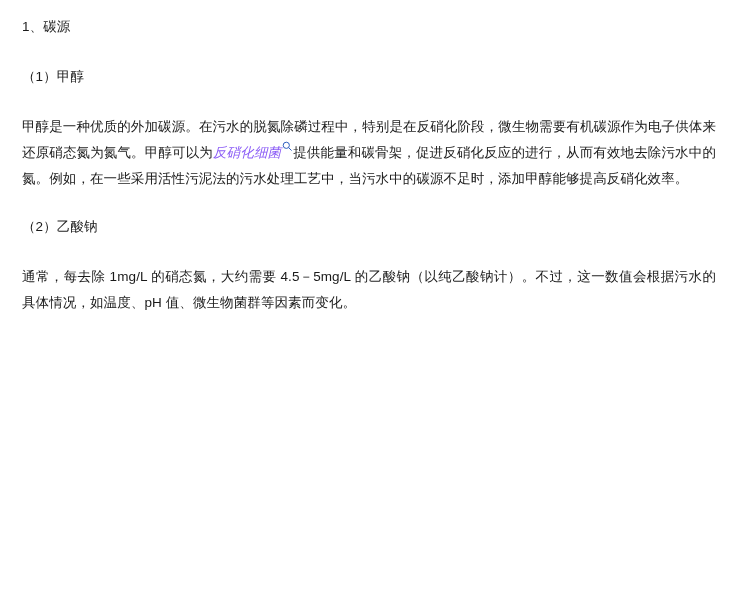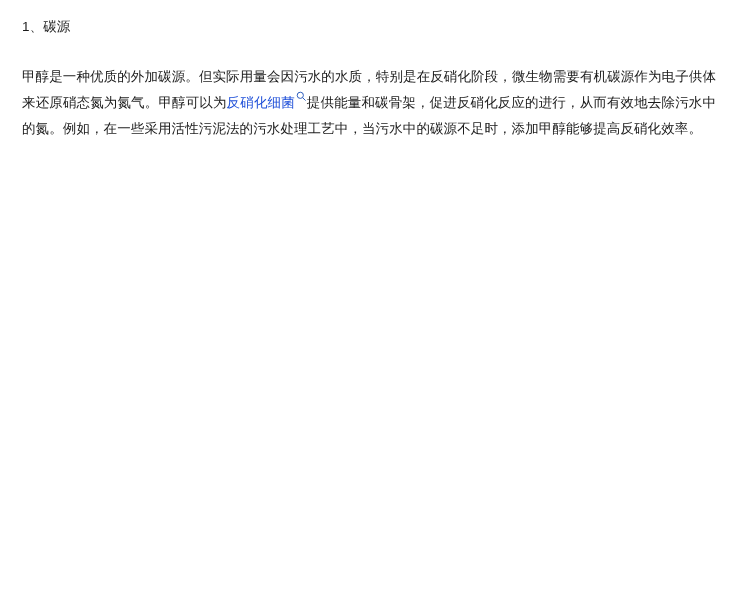--- a/index.html
+++ b/index.html
@@ -31,23 +31,24 @@
   .para.heading {
     margin-bottom: 24px;
   }
   .para.sub {
     margin-bottom: 24px;
   }
   .para.body {
     margin-bottom: 22px;
   }
   .link {
-    color: #1d4ed8;
+    color: #8b5cf6;
     text-decoration: none;
     cursor: pointer;
+    font-style: italic;
   }
   .link-icon {
     display: inline-block;
     position: relative;
     width: 11px;
     height: 11px;
     vertical-align: super;
     font-size: 9px;
     line-height: 9px;
     color: #2f5fbf;
@@ -55,25 +56,30 @@
   }
   .link-icon svg { display: block; }
 </style>
 </head>
 <body>
 
 <div class="page">
 
   <p class="para heading">1、碳源</p>
 
+  <p class="para sub">（1）甲醇</p>
 
   <p class="para body">
-    <span>甲醇是一种优质的外加碳源。但实际用量会因污水的水质，特别是在反硝化阶段，微生物需要有机碳源作为电子供体来还原硝态氮为氮气。甲醇可以为</span><a class="link" href="#">反硝化细菌</a><span class="link-icon"><svg width="11" height="11" viewBox="0 0 11 11">
+    <span>甲醇是一种优质的外加碳源。在污水的脱氮除磷过程中，特别是在反硝化阶段，微生物需要有机碳源作为电子供体来还原硝态氮为氮气。甲醇可以为</span><a class="link" href="#">反硝化细菌</a><span class="link-icon"><svg width="11" height="11" viewBox="0 0 11 11">
           <circle cx="4.3" cy="4.3" r="3.1" fill="none" stroke="#2f5fbf" stroke-width="1"></circle>
           <line x1="6.6" y1="6.6" x2="9.6" y2="9.6" stroke="#2f5fbf" stroke-width="1"></line>
         </svg></span><span>提供能量和碳骨架，促进反硝化反应的进行，从而有效地去除污水中的氮。例如，在一些采用活性污泥法的污水处理工艺中，当污水中的碳源不足时，添加甲醇能够提高反硝化效率。</span>
   </p>
 
 
+  <p class="para sub">（2）乙酸钠</p>
 
 
+  <p class="para body">
+    <span>通常，每去除 1mg/L 的硝态氮，大约需要 4.5－5mg/L 的乙酸钠（以纯乙酸钠计）。不过，这一数值会根据污水的具体情况，如温度、pH 值、微生物菌群等因素而变化。</span>
+  </p>
 
 </div>
 
 </body></html>

